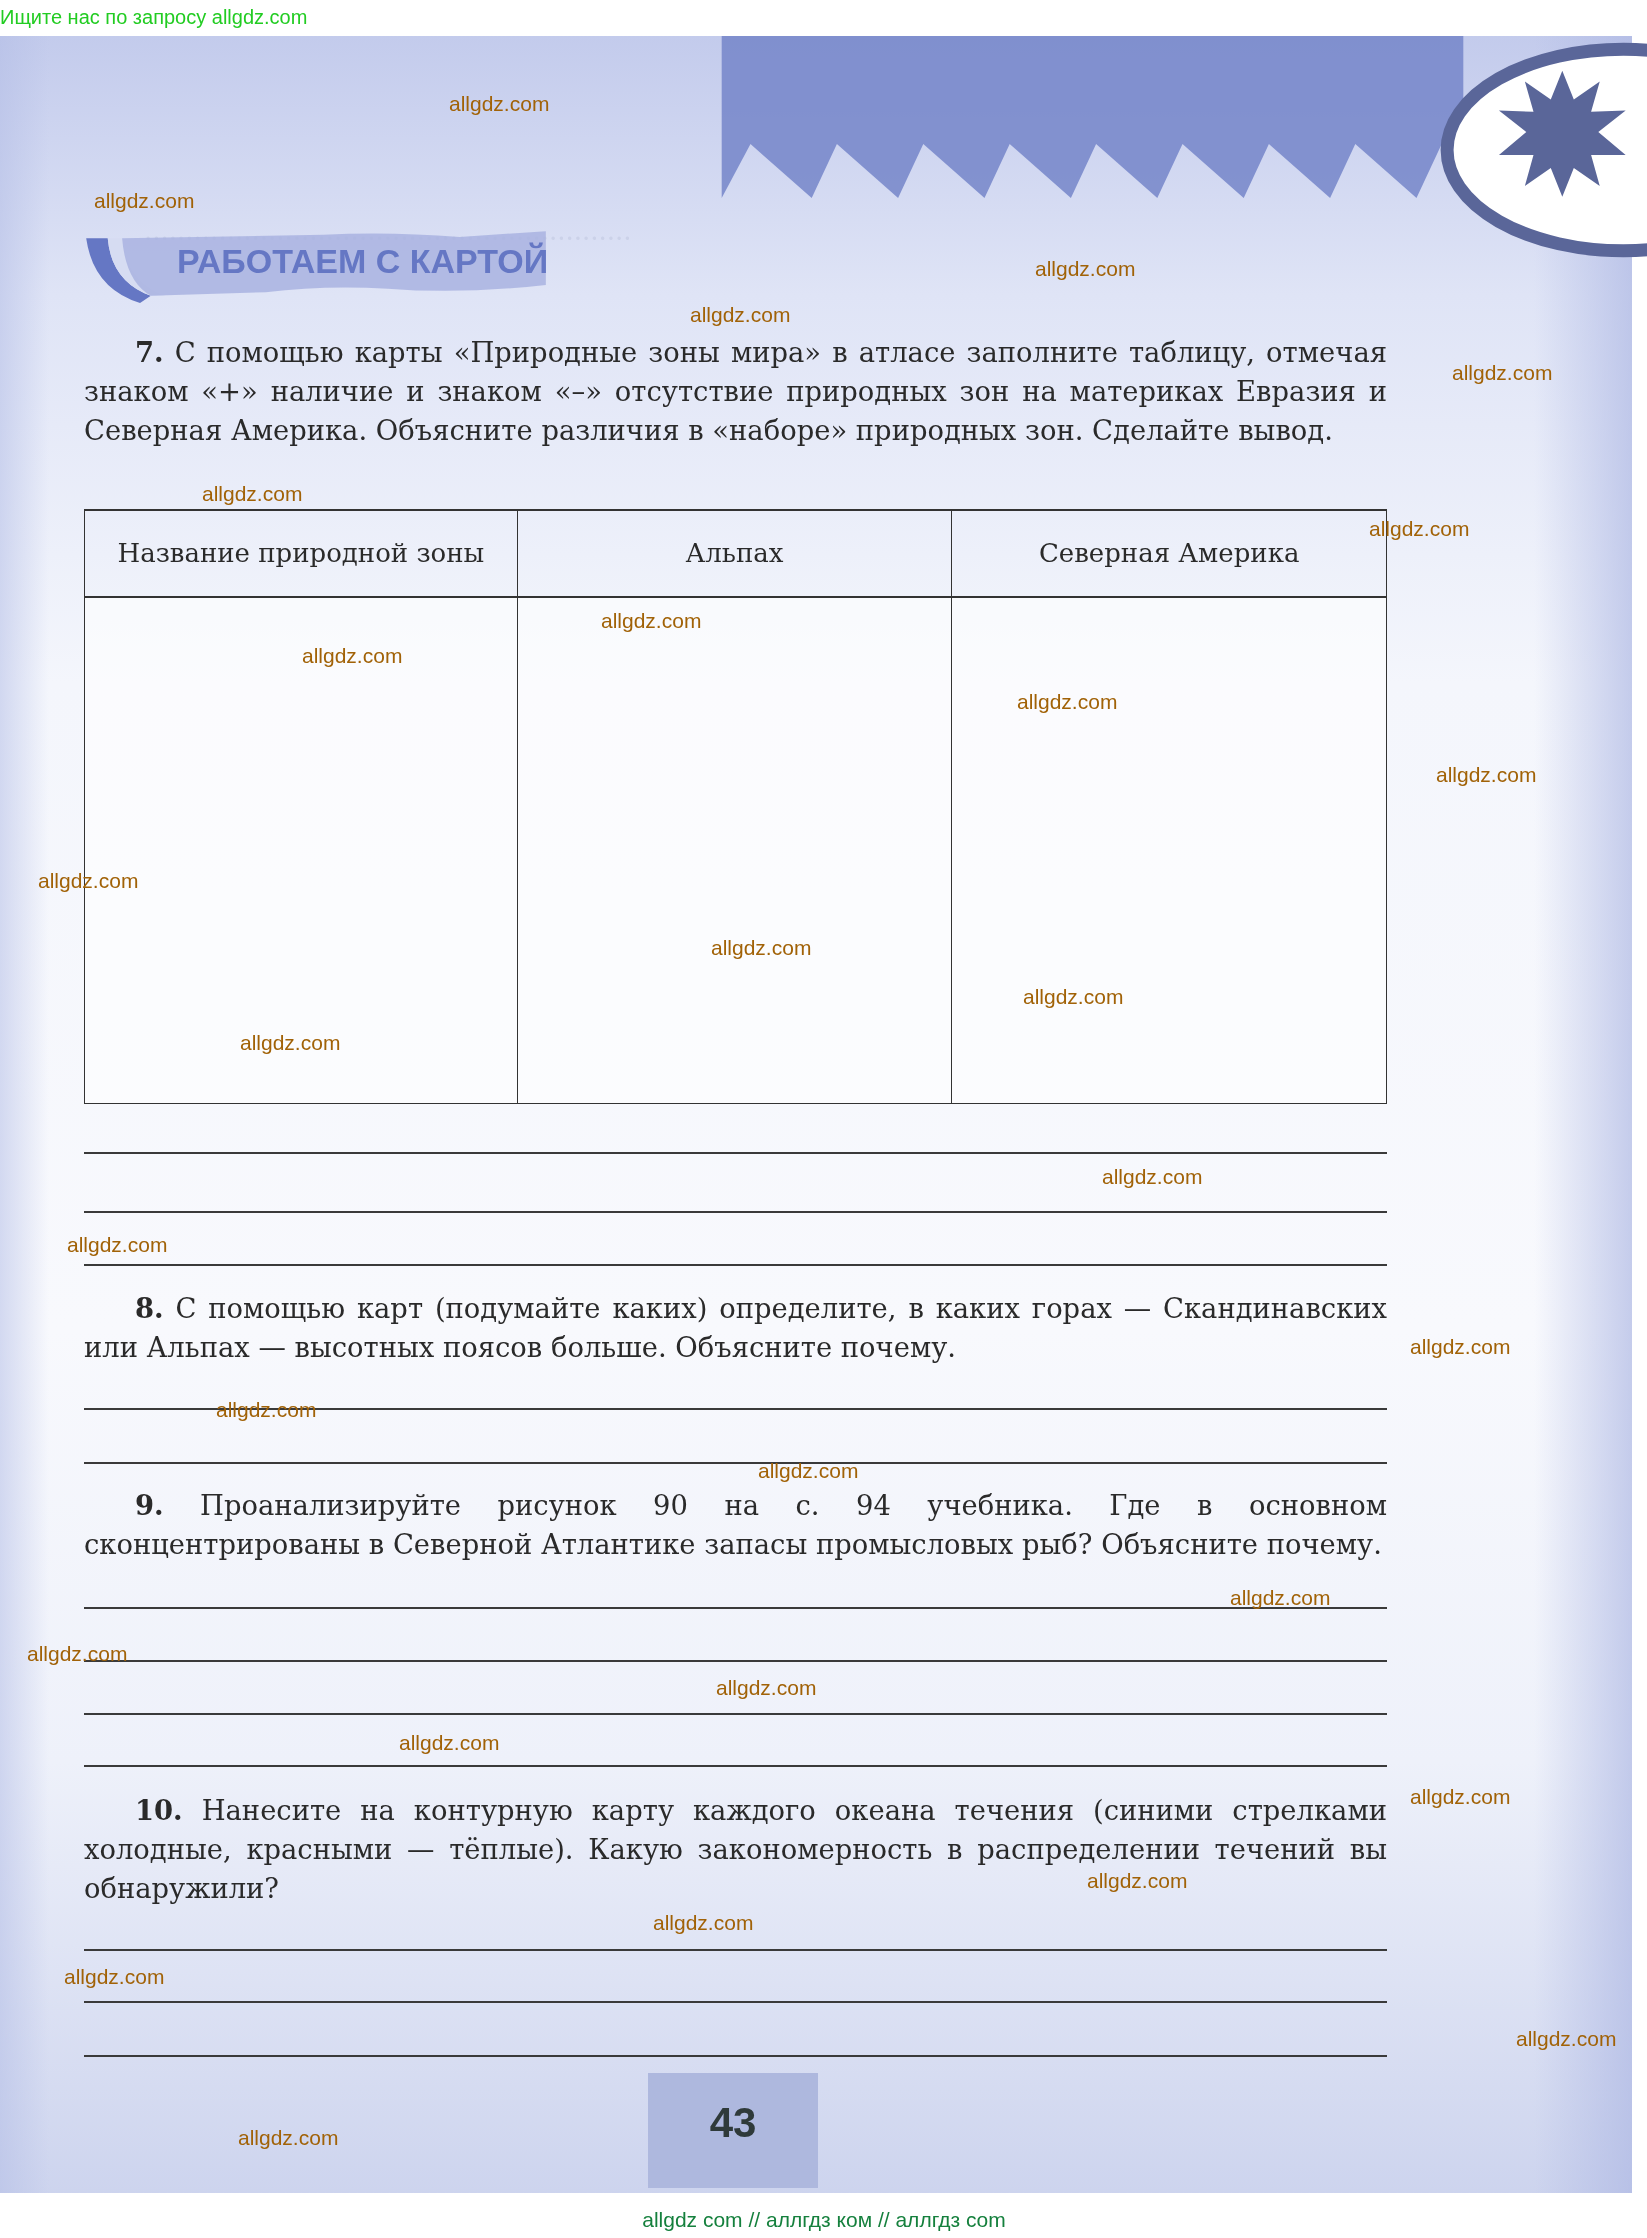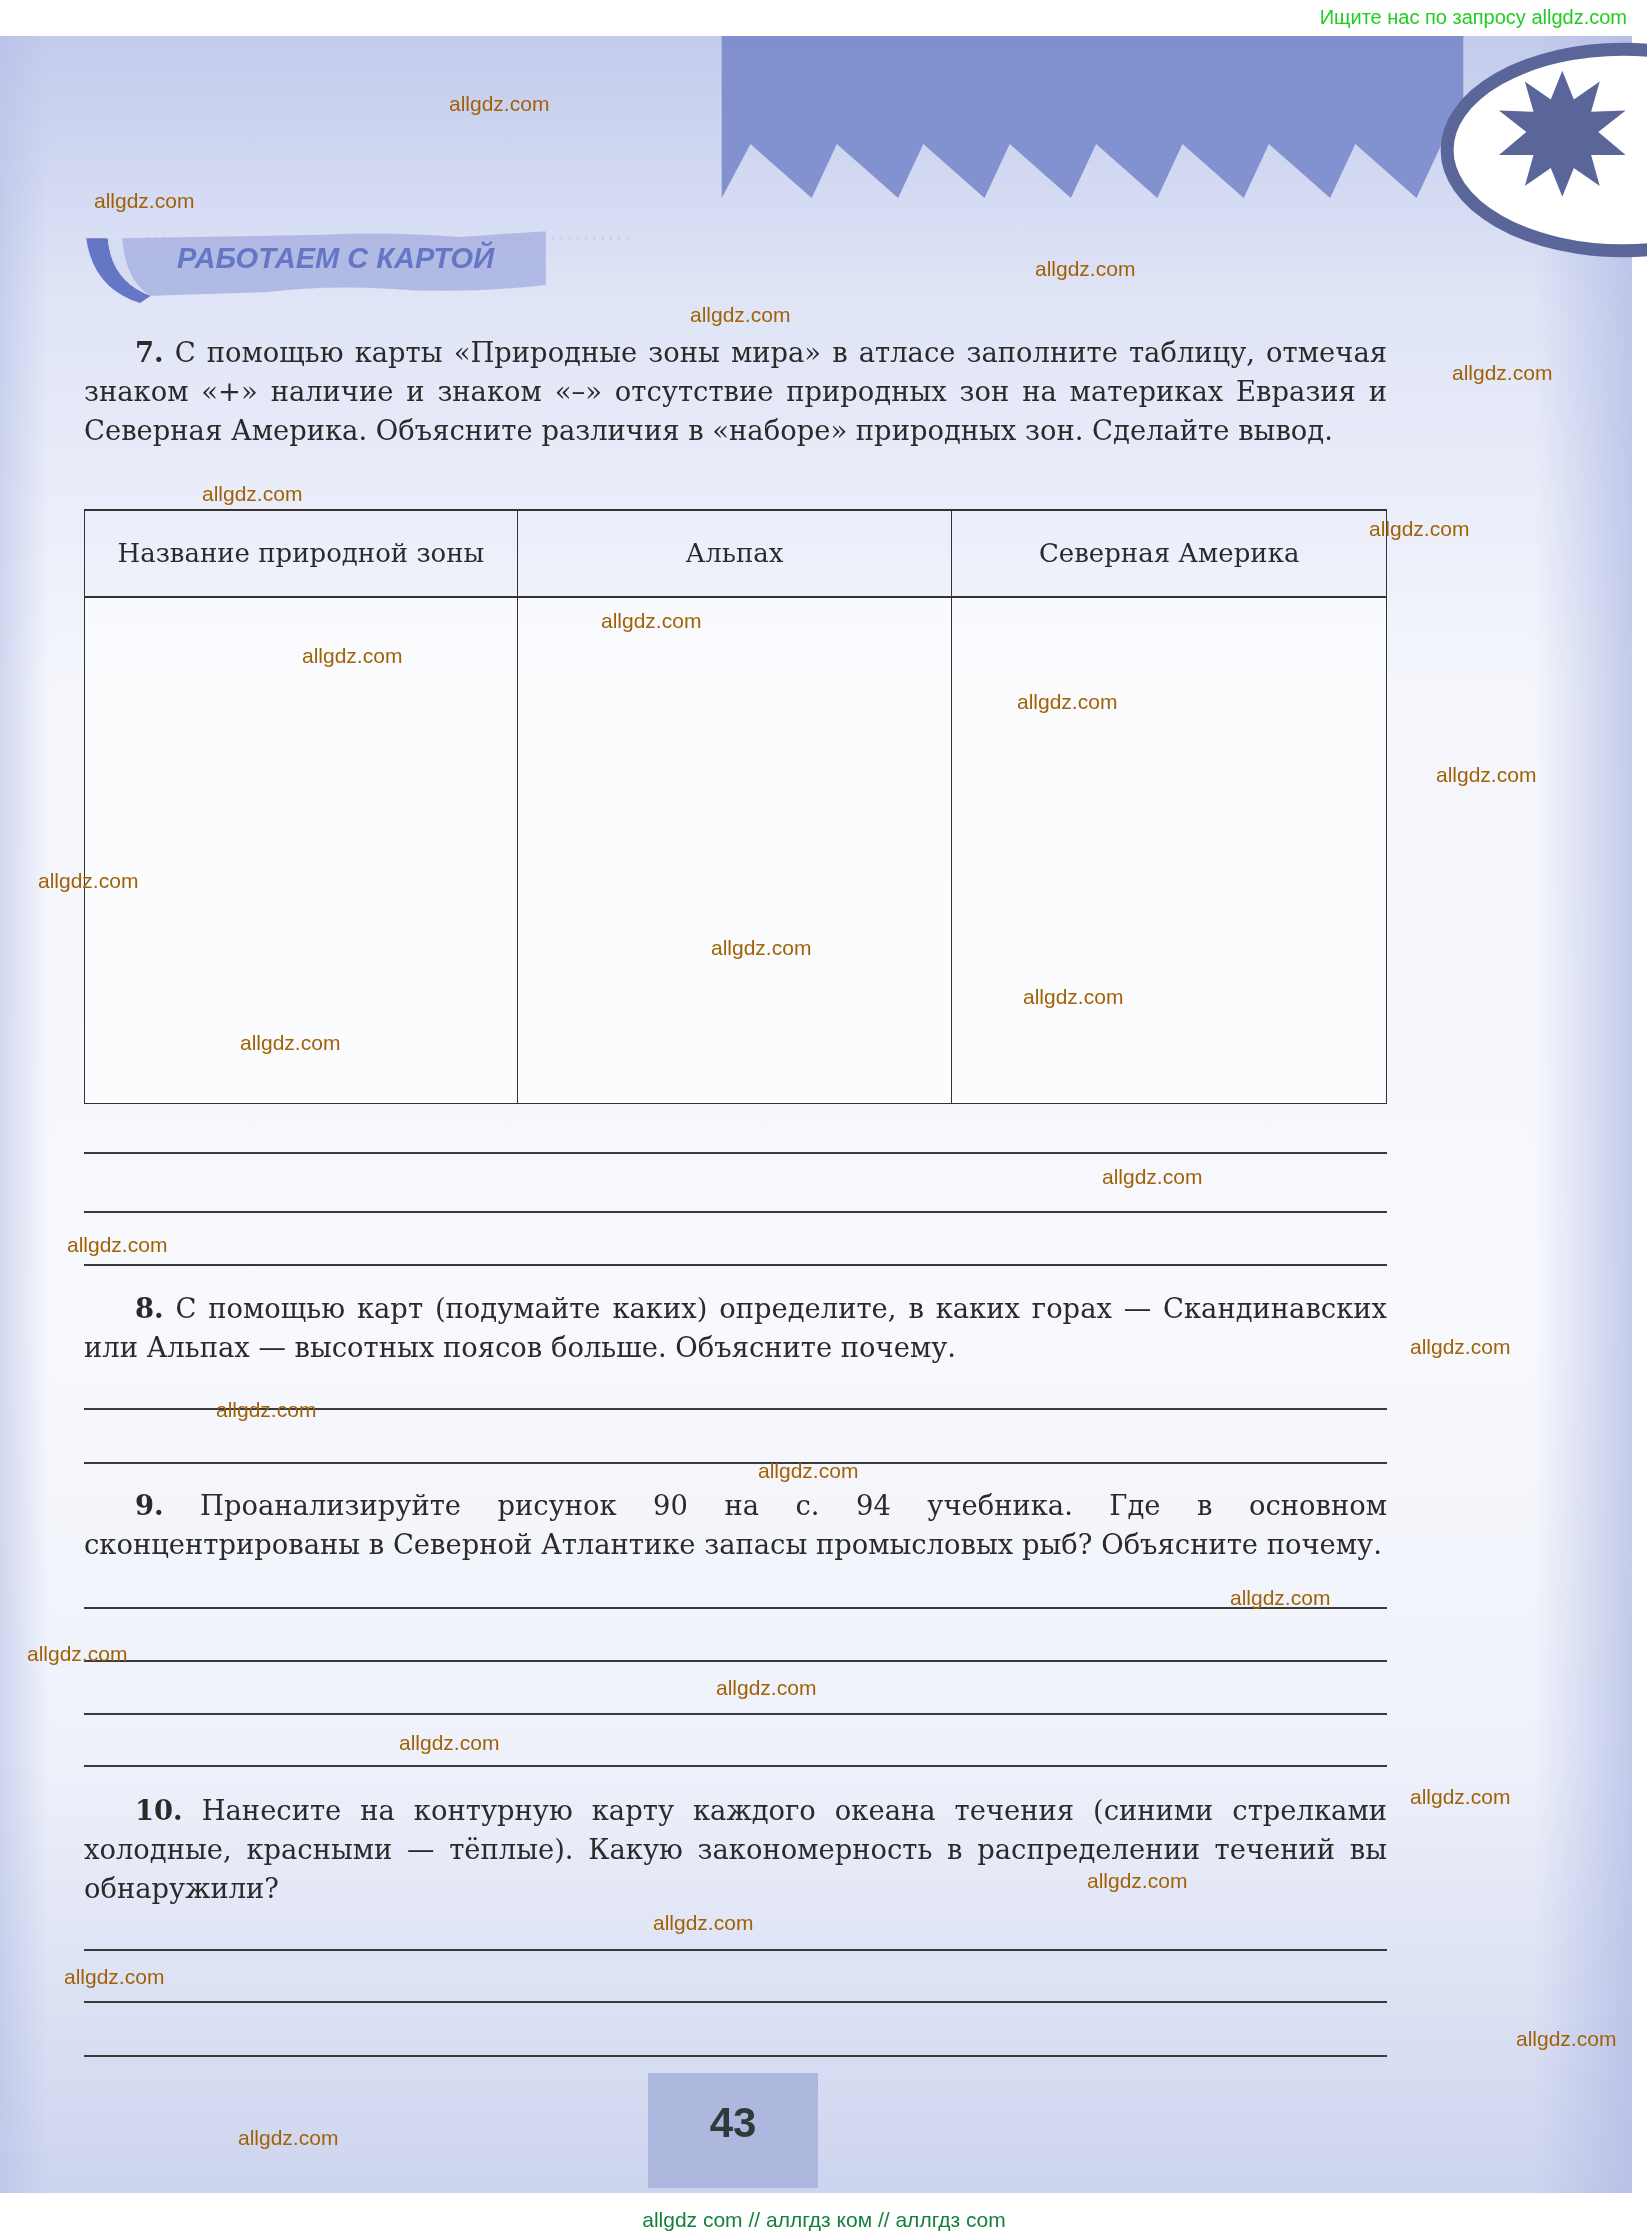--- a/index.html
+++ b/index.html
@@ -3,21 +3,21 @@
   <meta charset="utf-8">
   <style>
     html, body { margin: 0; padding: 0; }
     body {
       width: 1648px; height: 2239px; position: relative; overflow: hidden;
       background: #ffffff;
       font-family: "DejaVu Serif", serif;
     }
     .top-banner {
       position: absolute; left: 0; top: 0; width: 1627px; height: 36px;
-      text-align: right; color: #22cc22;
+      text-align: left; color: #22cc22;
       font-family: "Liberation Sans", sans-serif; font-size: 20px; line-height: 35px;
     }
     .page {
       position: absolute; left: 0; top: 36px; width: 1632px; height: 2157px;
       background: linear-gradient(180deg, #c3cbec 0%, #dfe4f6 12%, #f4f6fc 30%, #f8f9fd 60%, #eef1fa 80%, #cdd4ee 100%);
     }
     .page::before {
       content: ""; position: absolute; left: 0; top: 0; width: 1632px; height: 2157px;
       background: linear-gradient(90deg, rgba(180,190,230,0.55) 0%, rgba(255,255,255,0) 3%, rgba(255,255,255,0) 94%, rgba(175,185,228,0.7) 100%);
       pointer-events: none;
@@ -26,22 +26,22 @@
       position: absolute; left: 721px; top: 36px; width: 743px; height: 162px;
     }
     .deco-ellipse {
       position: absolute; left: 1436px; top: 42px; width: 303px; height: 216px;
     }
     .section-label {
       position: absolute; left: 85px; top: 224px; width: 462px; height: 79px;
     }
     .section-label-text {
       position: absolute; left: 177px; top: 242px;
-      font-family: "Liberation Sans", sans-serif; font-weight: bold; font-style: italic;
-      font-size: 29px; color: #6577c4; letter-spacing: 0px;
+      font-family: "Liberation Sans", sans-serif; font-weight: bold; 
+      font-size: 34px; color: #6577c4; letter-spacing: 0px;
     }
     .task {
       position: absolute; left: 84px; width: 1303px;
       font-size: 27.4px; line-height: 39px; color: #2a2a2a;
       text-align: justify; text-indent: 51px;
     }
     .task b { font-weight: bold; }
     .zone-table {
       position: absolute; left: 84px; top: 509px; width: 1303px; height: 588px;
       border-collapse: collapse;

